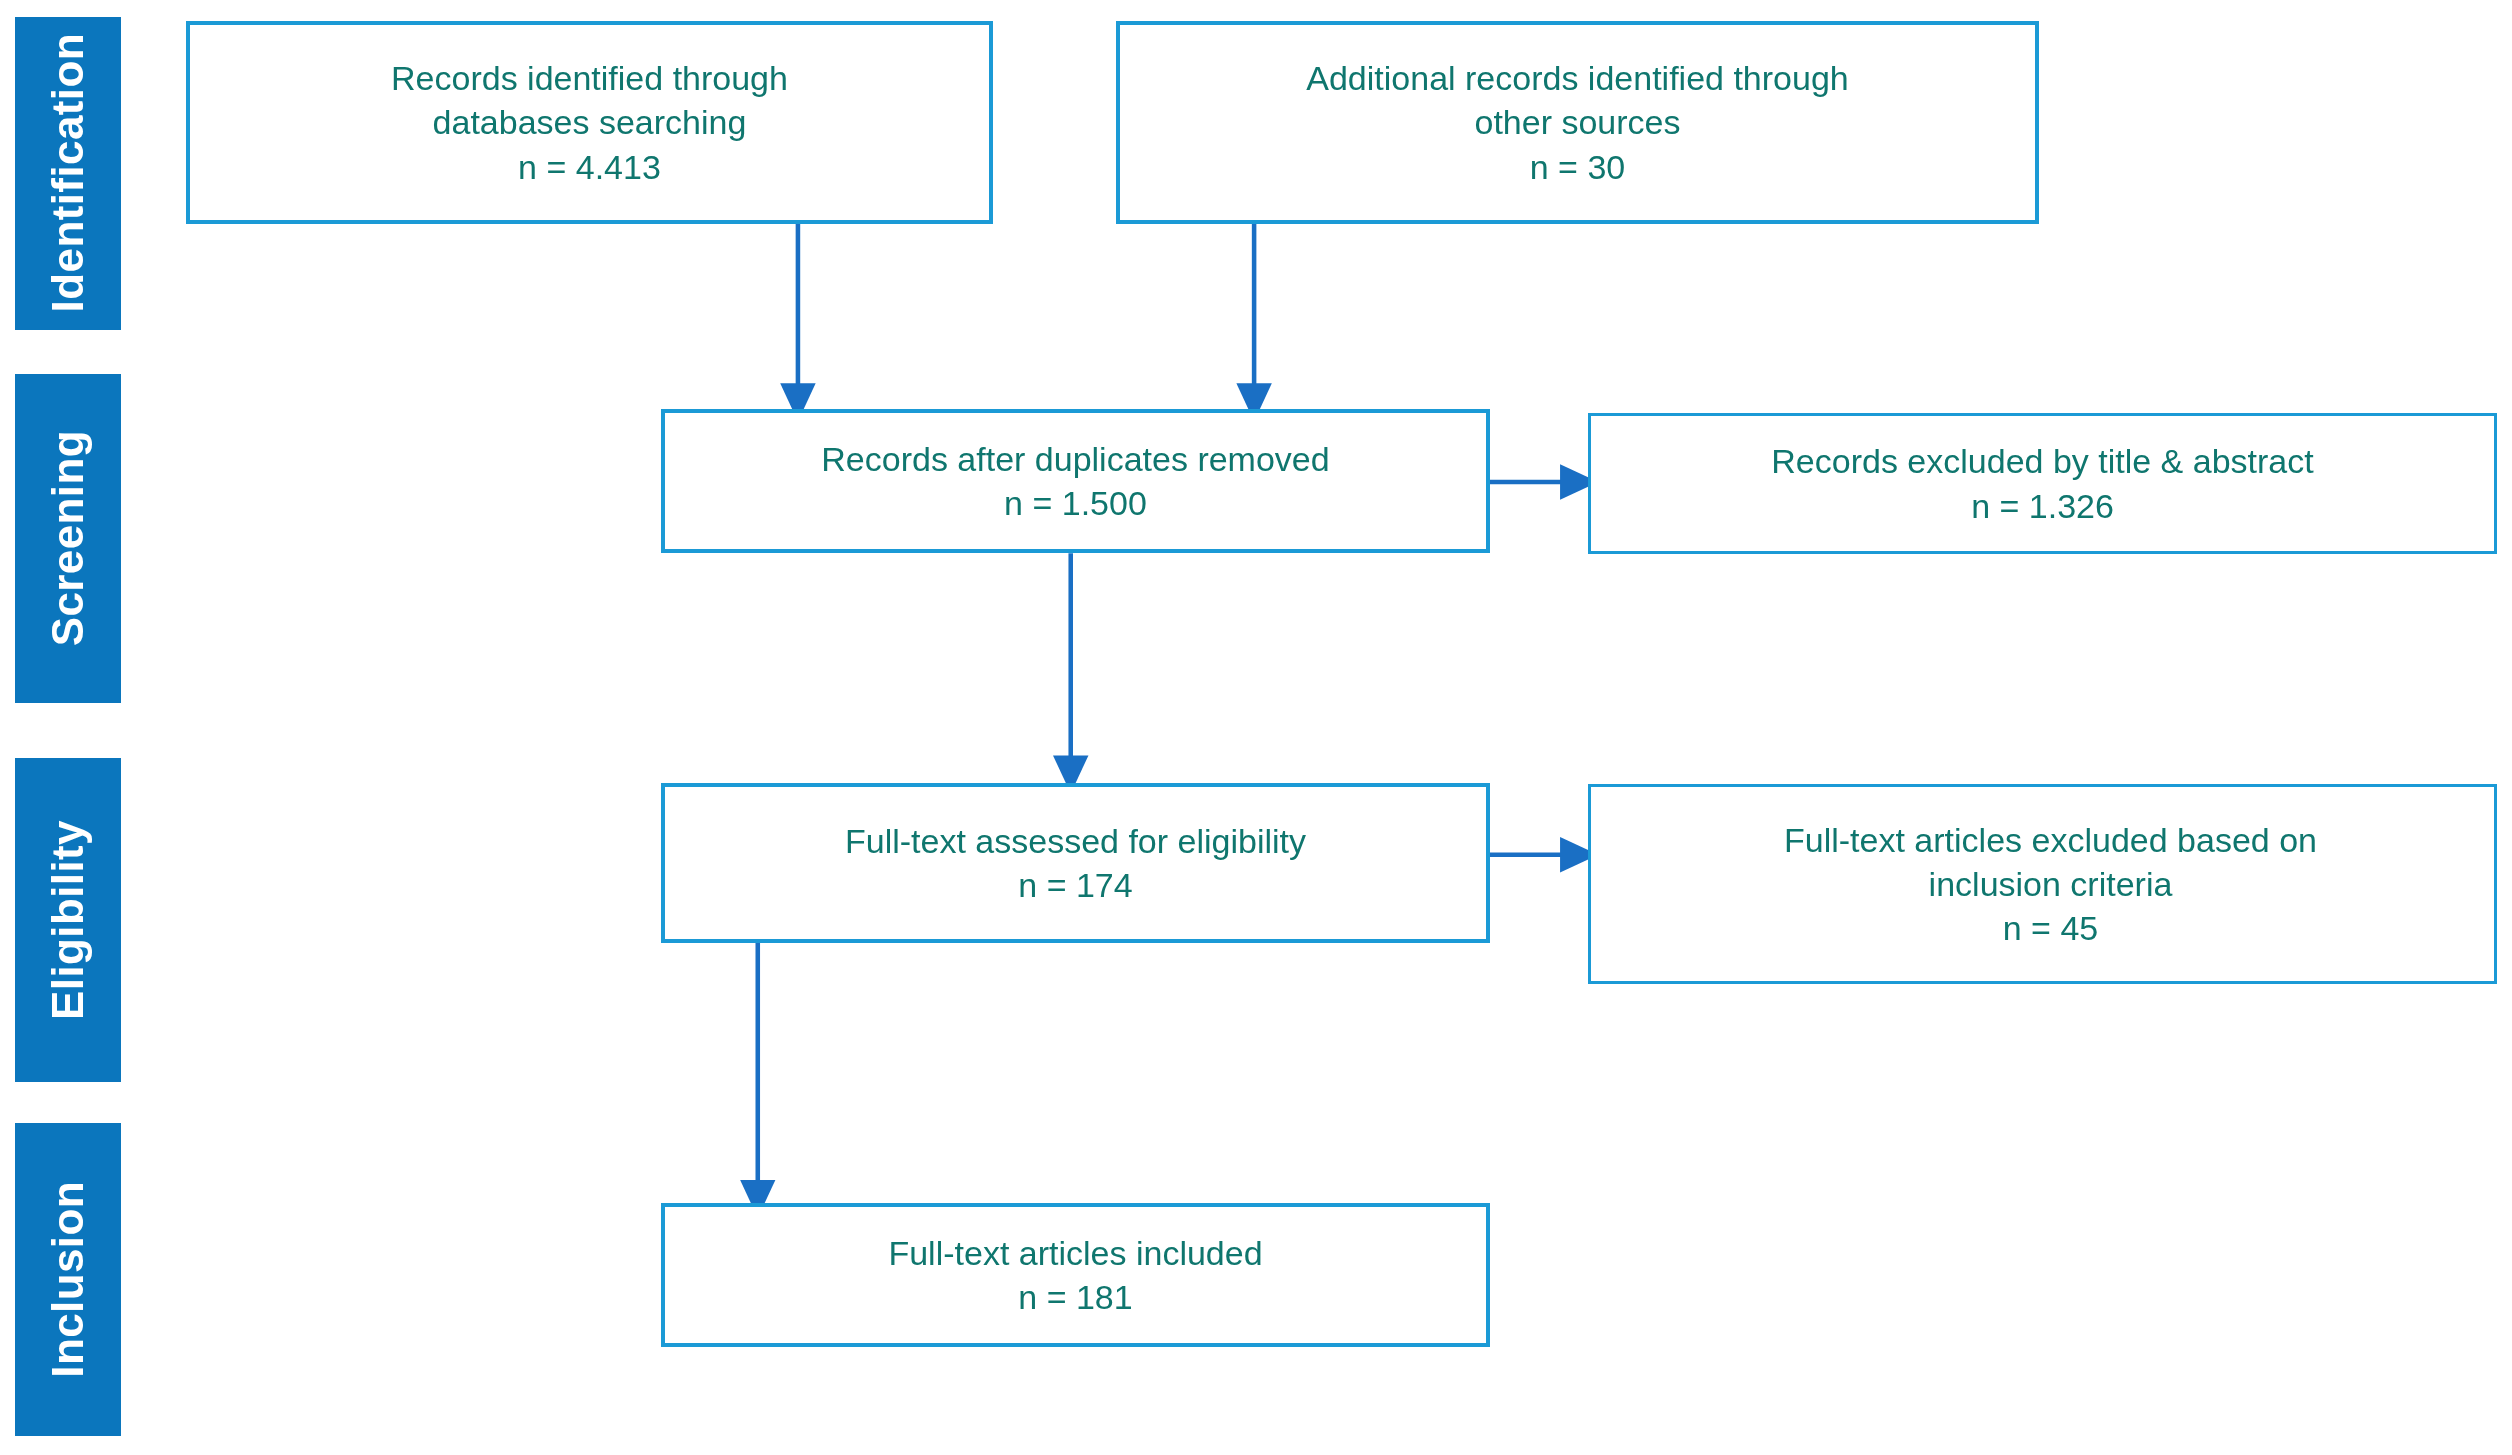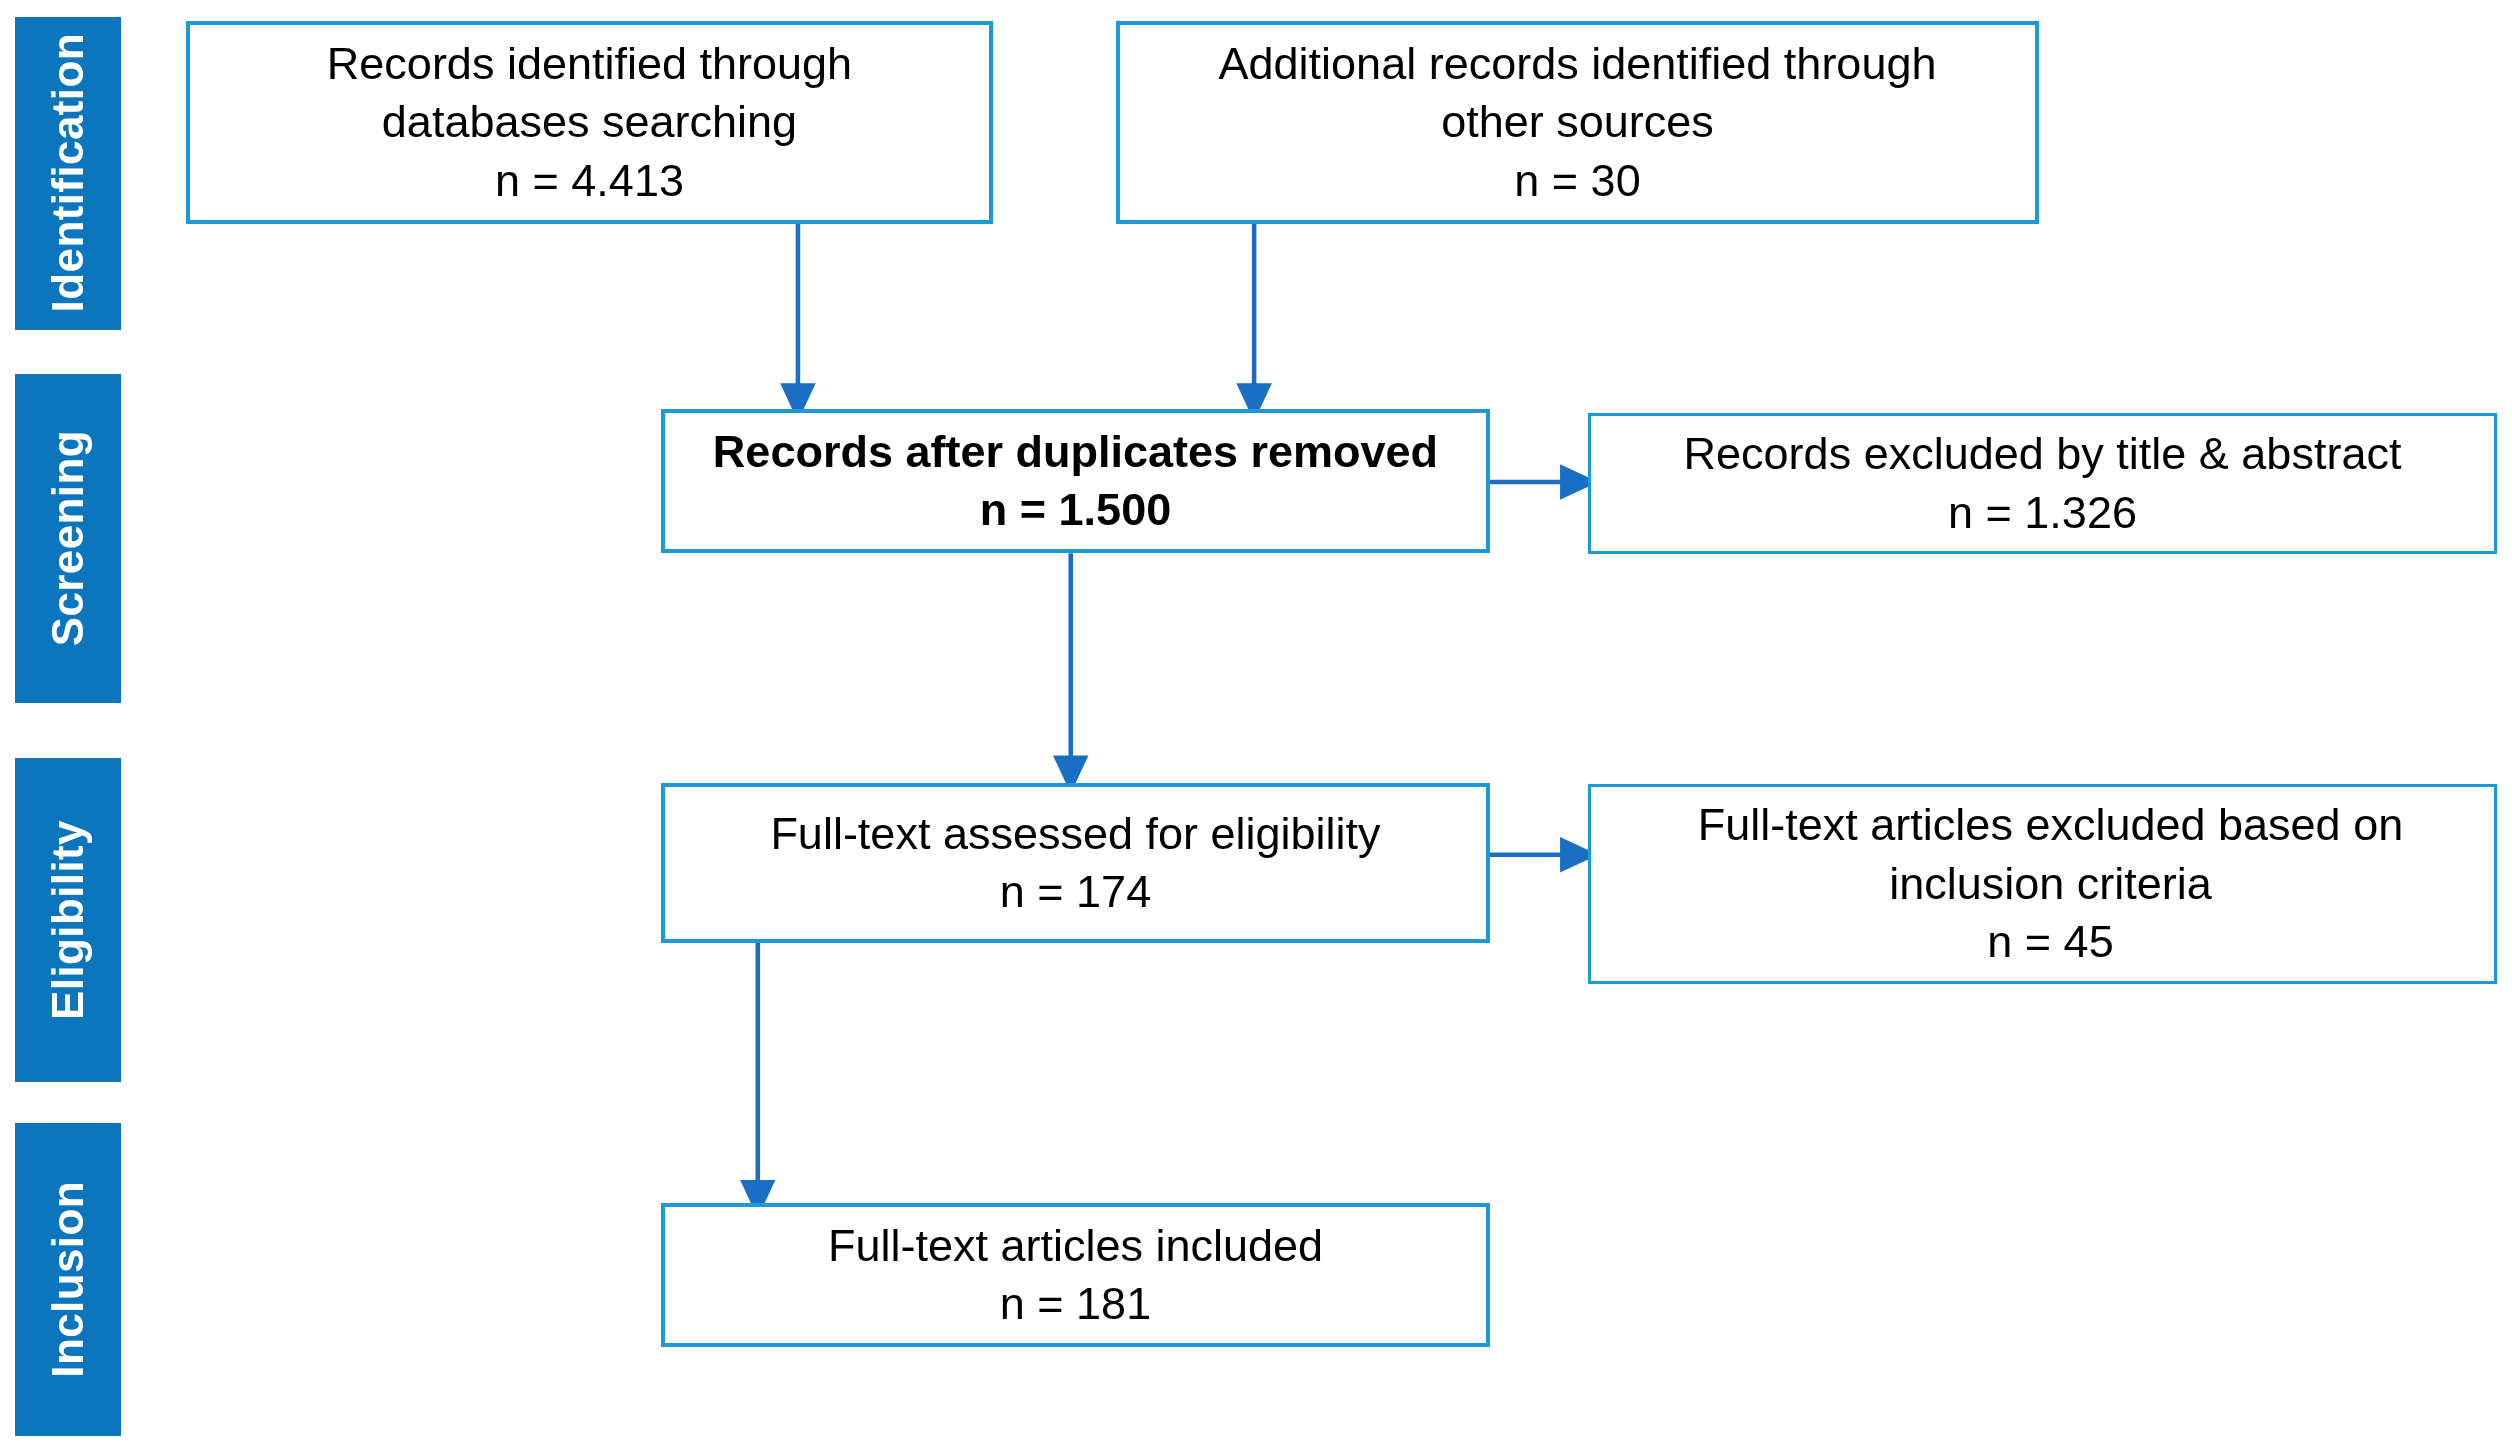--- a/index.html
+++ b/index.html
@@ -47,22 +47,22 @@
     border: 4.5px solid #1b9ad6;
     display: flex;
     align-items: center;
     justify-content: center;
     text-align: center;
   }
   .flow-box.thin {
     border-width: 3.8px;
   }
   .flow-box .box-text {
-    color: #000000;
-    font-size: 45px;
+    color: #0f766e;
+    font-size: 34px;
     line-height: 1.30;
     font-family: "Liberation Sans", sans-serif;
     padding: 0 13.6px;
     white-space: pre-line;
   }
 
   
   .connector-layer {
     position: absolute;
     left: 0;
@@ -118,21 +118,21 @@
 databases searching
 n = 4.413</span>
   </div>
 
   <div class="flow-box" style="left:1116px; top:21px; width:923px; height:203px;">
     <span class="box-text">Additional records identified through
 other sources
 n = 30</span>
   </div>
 
-  <div class="flow-box" style="left:661px; top:409px; width:829px; height:144px;font-weight:bold;">
+  <div class="flow-box" style="left:661px; top:409px; width:829px; height:144px;">
     <span class="box-text">Records after duplicates removed
 n = 1.500</span>
   </div>
 
   <div class="flow-box thin" style="left:1588px; top:413px; width:909px; height:141px;">
     <span class="box-text">Records excluded by title &amp; abstract
 n = 1.326</span>
   </div>
 
   <div class="flow-box" style="left:661px; top:783px; width:829px; height:160px;">

